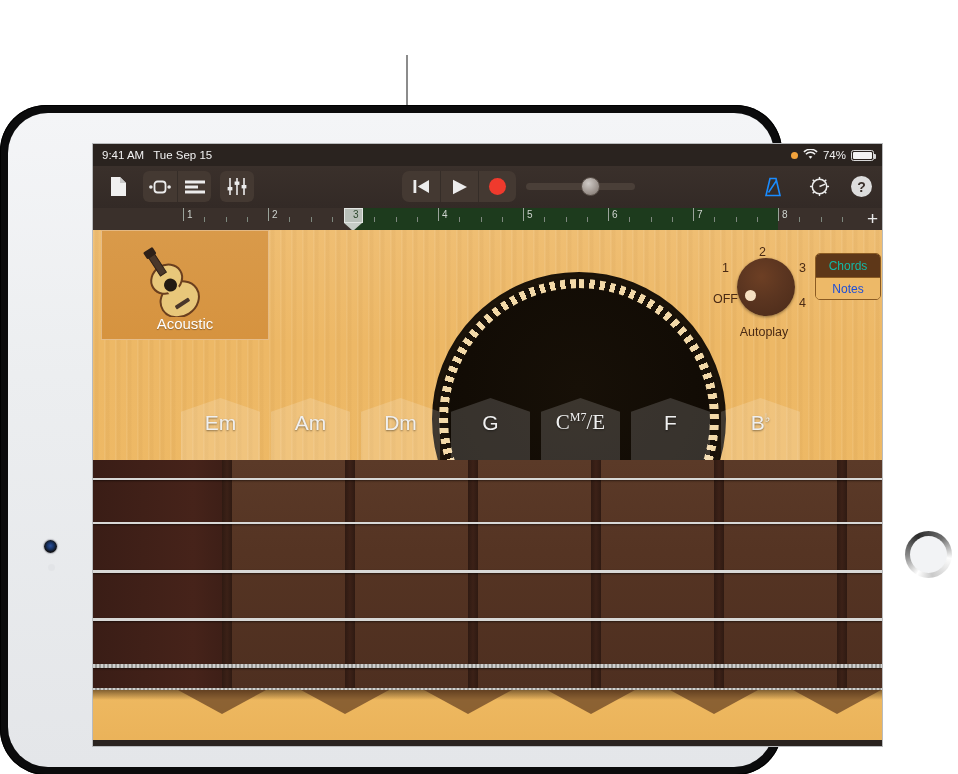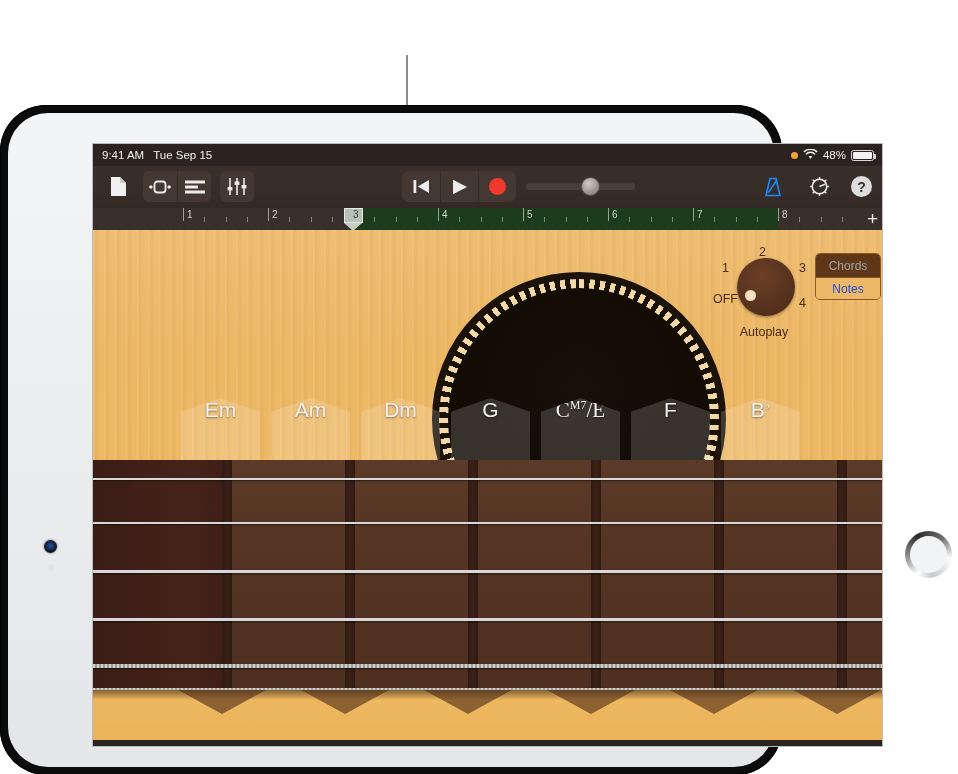--- a/index.html
+++ b/index.html
@@ -236,33 +236,33 @@
 
   
   .cn-switch{
     position:absolute; left:722px; top:23px; width:66px; height:47px;
     border:1px solid #8a5a22; border-radius:5px; overflow:hidden; z-index:14;
   }
   .cn-opt{
     height:23px; display:flex; align-items:center; justify-content:center;
     font-size:12px;
   }
-  .cn-opt.sel{ background:#5e3718; color:#a3a3a3; }
+  .cn-opt.sel{ background:#5e3718; color:#14b8a6; }
   .cn-opt.unsel{ background:#edb968; color:#1d4ed8; border-top:1px solid #8a5a22; }
 
   
   .chordstrip{
     position:absolute; left:0; top:168px; width:789px; height:62px; z-index:8;
   }
   .chord{
     position:absolute; top:0; height:62px;
     background:rgba(255,255,255,.16);
     -webkit-clip-path:polygon(0 22%, 50% 0, 100% 22%, 100% 100%, 0 100%);
     clip-path:polygon(0 22%, 50% 0, 100% 22%, 100% 100%, 0 100%);
-    display:flex; align-items:flex-start; justify-content:center;
+    display:flex; align-items:center; justify-content:center;
     color:#f0f0f0; font-size:21px; padding-bottom:13px;
     text-shadow:0 1px 2px rgba(0,0,0,.45);
   }
   .chord sup{ font-size:12px; vertical-align:super; }
 
   
   .fretboard{
     position:absolute; left:0; top:230px; width:789px; height:230px;
     background:linear-gradient(180deg,#5b3a28 0%, #553423 40%, #4e2f20 100%);
     z-index:6; overflow:hidden;
@@ -326,21 +326,21 @@
           </div>
           <div class="sb-right">
             <span class="dot-orange"></span>
             <span>
               <svg width="15" height="11" viewBox="0 0 15 11">
                 <path d="M7.5 9.8 L5.6 7.6 A3.3 3.3 0 0 1 9.4 7.6 Z" fill="#f2f2f2"></path>
                 <path d="M2.9 5.2 A6.6 6.6 0 0 1 12.1 5.2" stroke="#f2f2f2" stroke-width="1.5" fill="none"></path>
                 <path d="M0.9 2.9 A9.5 9.5 0 0 1 14.1 2.9" stroke="#f2f2f2" stroke-width="1.5" fill="none"></path>
               </svg>
             </span>
-            <span>48%</span>
+            <span>74%</span>
             <span class="battery">
                 <i></i>
               </span>
           </div>
         </div>
 
         <div class="toolbar">
 
           <div class="tb-left">
             <div class="tb-btn">
@@ -503,20 +503,36 @@
         <div class="ruler-orange"></div>
 
         <div class="guitar">
           <div class="woodgrain"></div>
 
           <div class="rosette">
             <div class="rosette-inner"></div>
           </div>
           <div class="soundhole"></div>
 
+          <div class="instr-card">
+            <div class="guitar-icon">
+              <svg width="92" height="78" viewBox="0 0 92 78">
+                <g transform="rotate(-33 46 39)">
+                  <ellipse cx="30" cy="54" rx="20" ry="17" fill="#e8c77a" stroke="#6b3f1e" stroke-width="2"></ellipse>
+                  <ellipse cx="30" cy="30" rx="16" ry="14" fill="#e8c77a" stroke="#6b3f1e" stroke-width="2"></ellipse>
+                  <rect x="24" y="22" width="12" height="30" fill="#e8c77a"></rect>
+                  <circle cx="30" cy="37" r="6.5" fill="#231a12"></circle>
+                  <rect x="26.5" y="2" width="7" height="22" fill="#4a372a" stroke="#2e2018" stroke-width="1"></rect>
+                  <rect x="24.5" y="-5" width="11" height="8" rx="1.5" fill="#2e2018"></rect>
+                  <rect x="22" y="57" width="16" height="4" rx="1" fill="#4a372a"></rect>
+                </g>
+              </svg>
+            </div>
+            <div class="label">Acoustic</div>
+          </div>
 
           <div class="autoplay">
             <div class="knob-lbl" style="left:8px; top:58px;">OFF</div>
             <div class="knob-lbl" style="left:17px; top:27px;">1</div>
             <div class="knob-lbl" style="left:54px; top:11px;">2</div>
             <div class="knob-lbl" style="left:94px; top:27px;">3</div>
             <div class="knob-lbl" style="left:94px; top:62px;">4</div>
             <div class="knob">
               <div class="ind"></div>
             </div>

